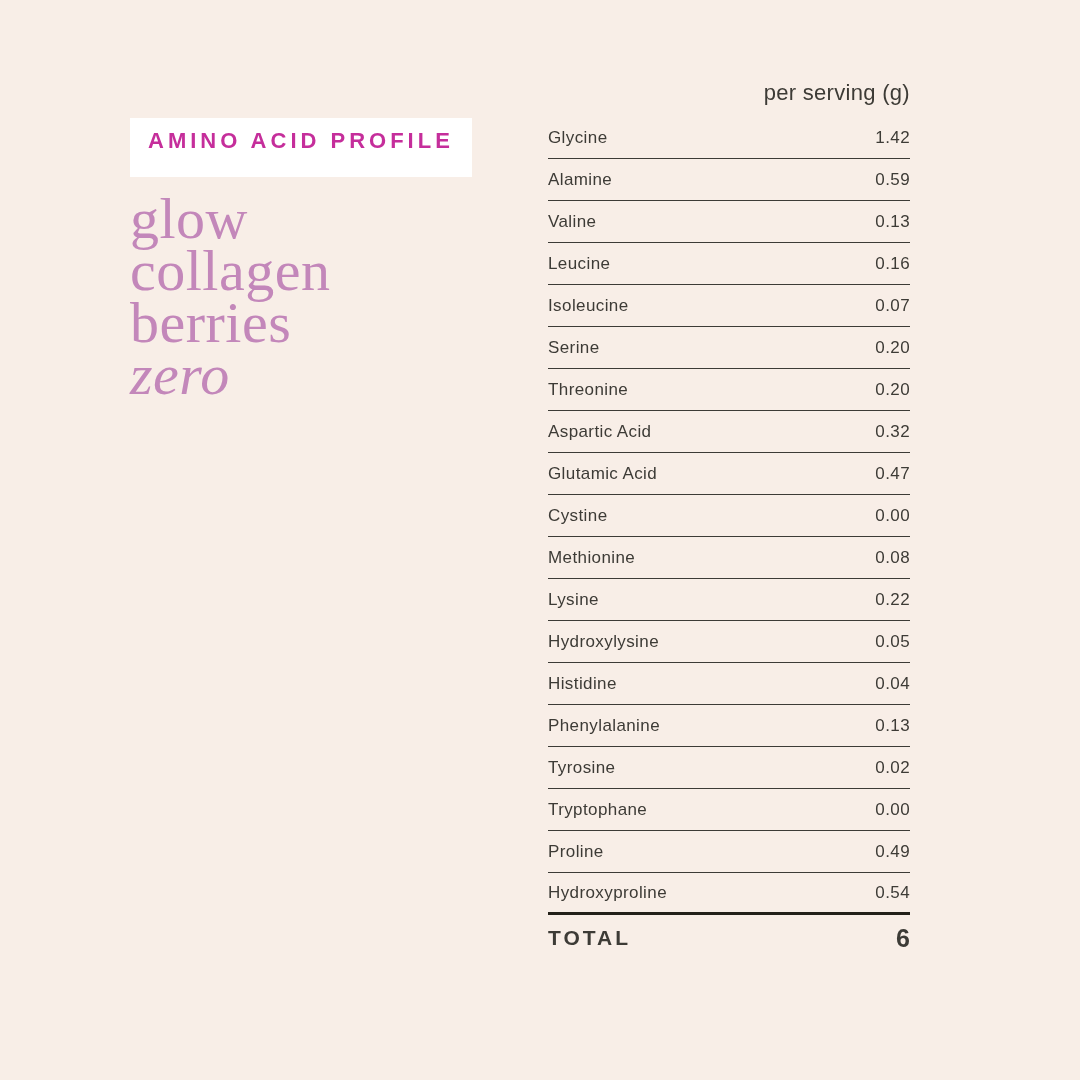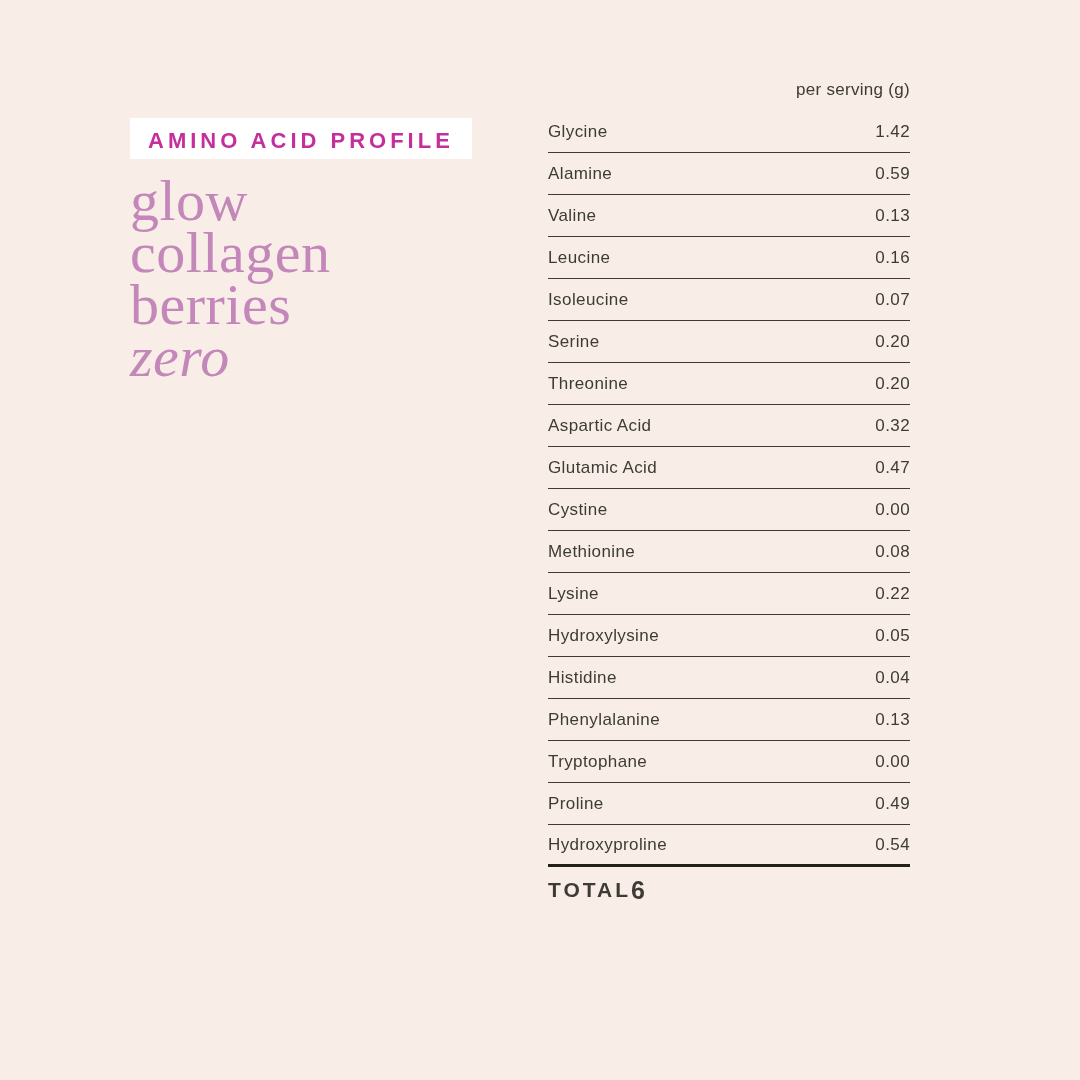--- a/index.html
+++ b/index.html
@@ -15,21 +15,21 @@
   
   .left-col {
     position: absolute;
     left: 130px;
     top: 118px;
     width: 400px;
   }
   .badge {
     display: inline-block;
     background: var(--badge-bg, #FFFFFF);
-    padding: 10px 18px 5px 18px;
+    padding: 10px 18px 23px 18px;
   }
   .badge span {
     font-size: 22px;
     font-weight: 700;
     letter-spacing: 4px;
     color: var(--accent, #C52E9B);
     white-space: nowrap;
   }
   .product-title {
     margin-top: 16px;
@@ -45,21 +45,21 @@
 
   
   .table-col {
     position: absolute;
     left: 548px;
     top: 80px;
     width: 362px;
   }
   .unit-label {
     text-align: right;
-    font-size: 17px;
+    font-size: 22px;
     letter-spacing: 0.3px;
     margin-bottom: 11px;
     color: var(--ink, #3D3B36);
   }
   .rows .row {
     height: 42px;
     display: flex;
     align-items: center;
     justify-content: space-between;
     border-bottom: 1.5px solid var(--line, #3D3B36);
@@ -69,21 +69,21 @@
   .rows .row:last-child {
     border-bottom: 3px solid var(--heavy-line, #232019);
   }
   .row-name { text-align: left; }
   .row-value { text-align: right; font-variant-numeric: tabular-nums; }
 
   .total-row {
     height: 46px;
     display: flex;
     align-items: center;
-    justify-content: flex-start;
+    justify-content: space-between;
   }
   .total-label {
     font-size: 21px;
     font-weight: 700;
     letter-spacing: 3px;
   }
   .total-value {
     font-size: 25px;
     font-weight: 700;
   }
@@ -160,20 +160,24 @@
       </div>
       <div class="row">
         <span class="row-name">Histidine</span>
         <span class="row-value">0.04</span>
       </div>
       <div class="row">
         <span class="row-name">Phenylalanine</span>
         <span class="row-value">0.13</span>
       </div>
       <div class="row">
+        <span class="row-name">Tyrosine</span>
+        <span class="row-value">0.02</span>
+      </div>
+      <div class="row">
         <span class="row-name">Tryptophane</span>
         <span class="row-value">0.00</span>
       </div>
       <div class="row">
         <span class="row-name">Proline</span>
         <span class="row-value">0.49</span>
       </div>
       <div class="row">
         <span class="row-name">Hydroxyproline</span>
         <span class="row-value">0.54</span>

